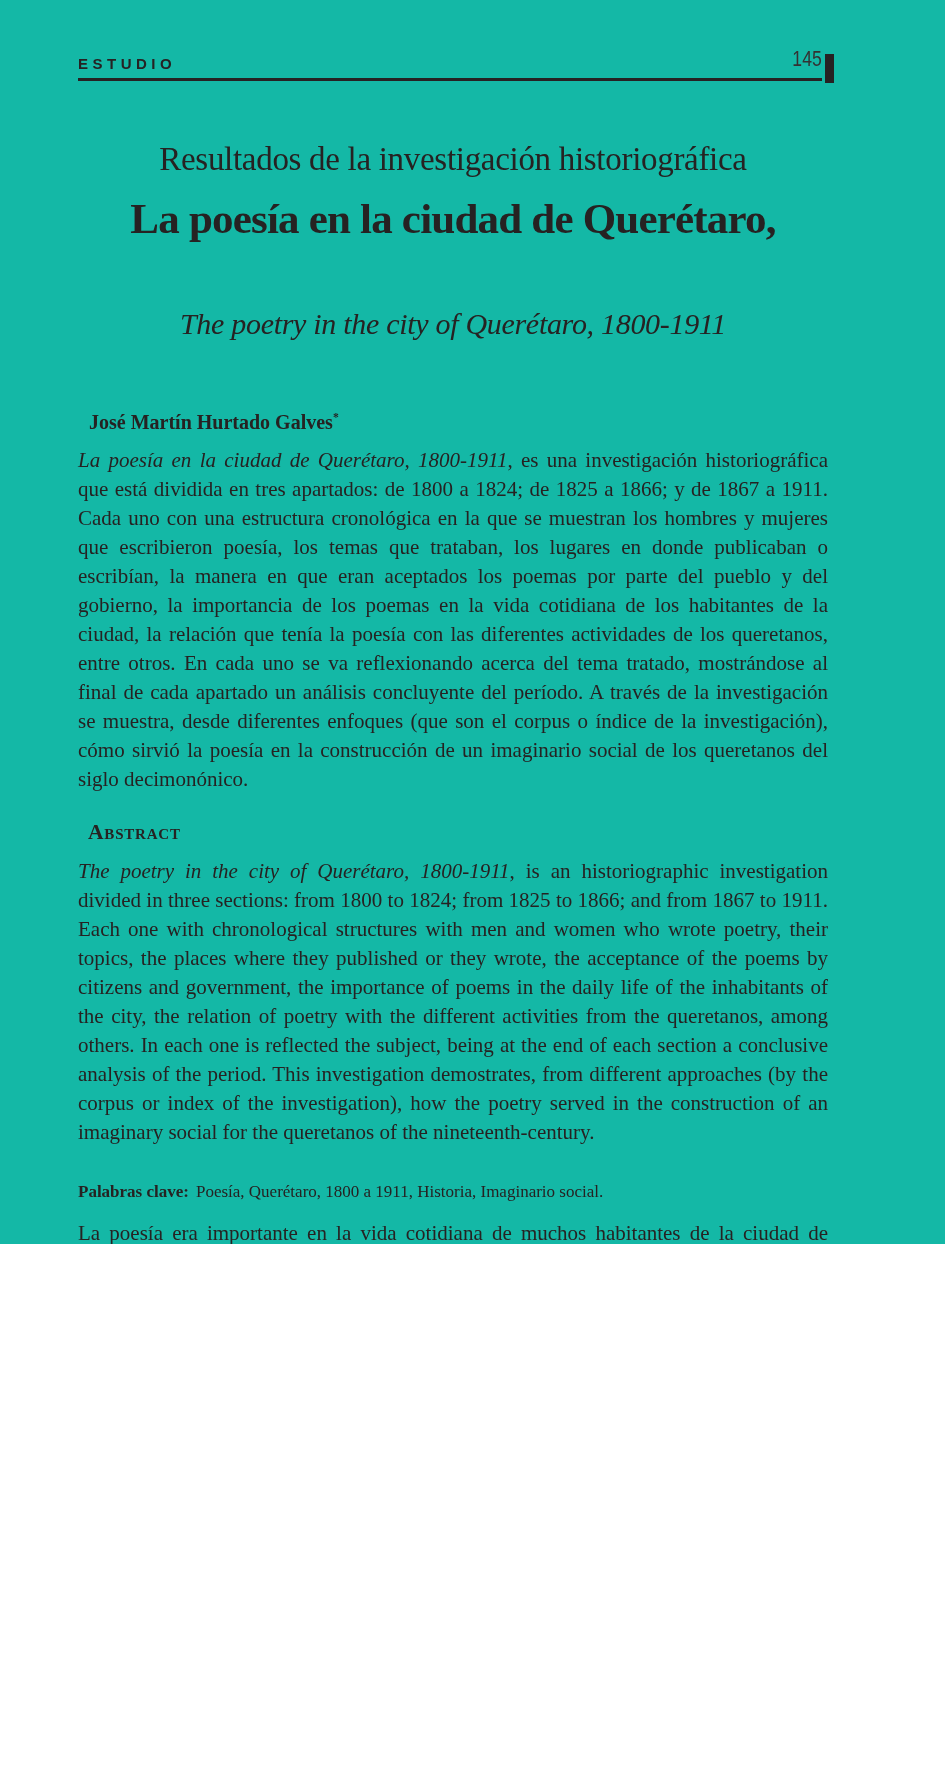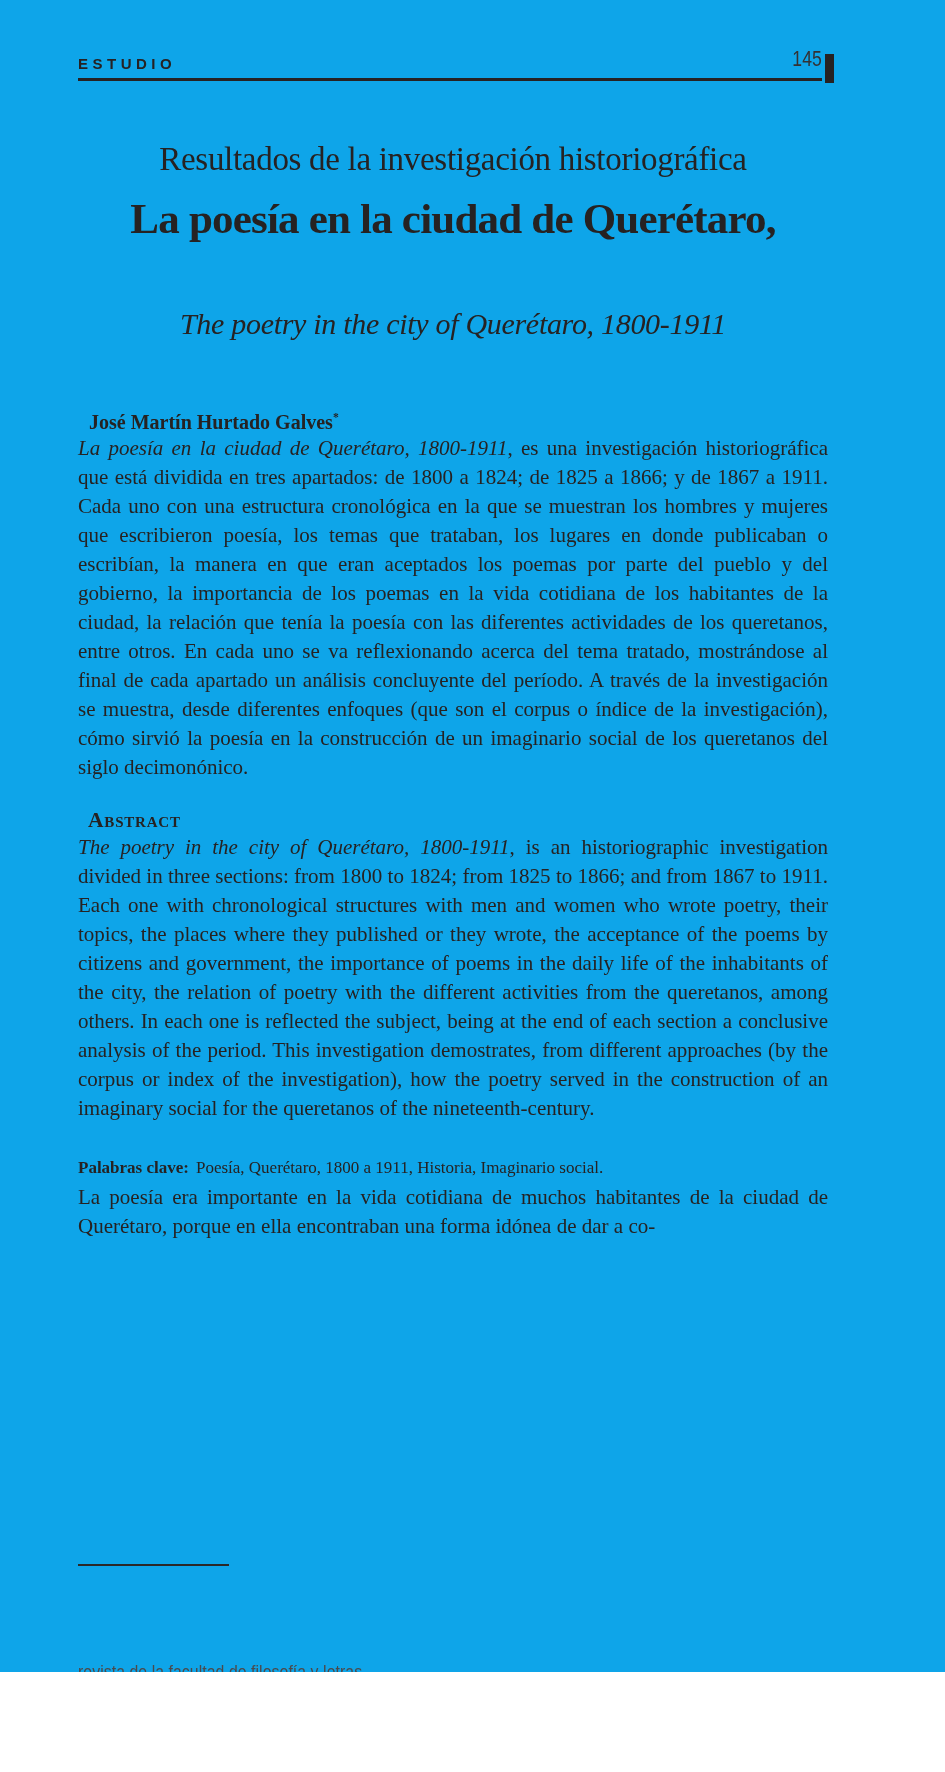--- a/index.html
+++ b/index.html
@@ -1,20 +1,20 @@
 <!DOCTYPE html>
 <html><head>
 <meta charset="utf-8">
 <style>
   * { margin:0; padding:0; box-sizing:border-box; }
   html,body { background:#ffffff; }
   .page {
     position:relative;
-    width:945px; height:1672px;
-    background:#0ea5e9;
+    width:945px; height:1244px;
+    background:#14b8a6;
     font-family:"Liberation Serif", serif;
     color:#262222;
     overflow:hidden;
   }
   .content { position:absolute; left:78px; top:0; width:750px; }
 
   
   .header {
     position:relative;
     margin-top:46px;
@@ -52,21 +52,21 @@
 
   .sc-heading {
     margin-top:52px; padding-left:10px;
     font-size:21.5px; font-weight:bold;
     font-variant:small-caps; letter-spacing:0.8px;
   }
   .sc-heading.tight { margin-top:26px; }
   .sc-heading.tight2 { margin-top:24px; }
 
   .body-para {
-    margin-top:0;
+    margin-top:12px;
     font-size:21px; line-height:29px;
     text-align:justify;
   }
 
   .kw-line { margin-top:30px; font-size:17px; line-height:30px; }
   .kw-line + .kw-line { margin-top:2px; }
   .kw-gap { margin-right:7px; }
 
   
   .footnote-block { position:absolute; left:78px; top:1564px; width:750px; }

